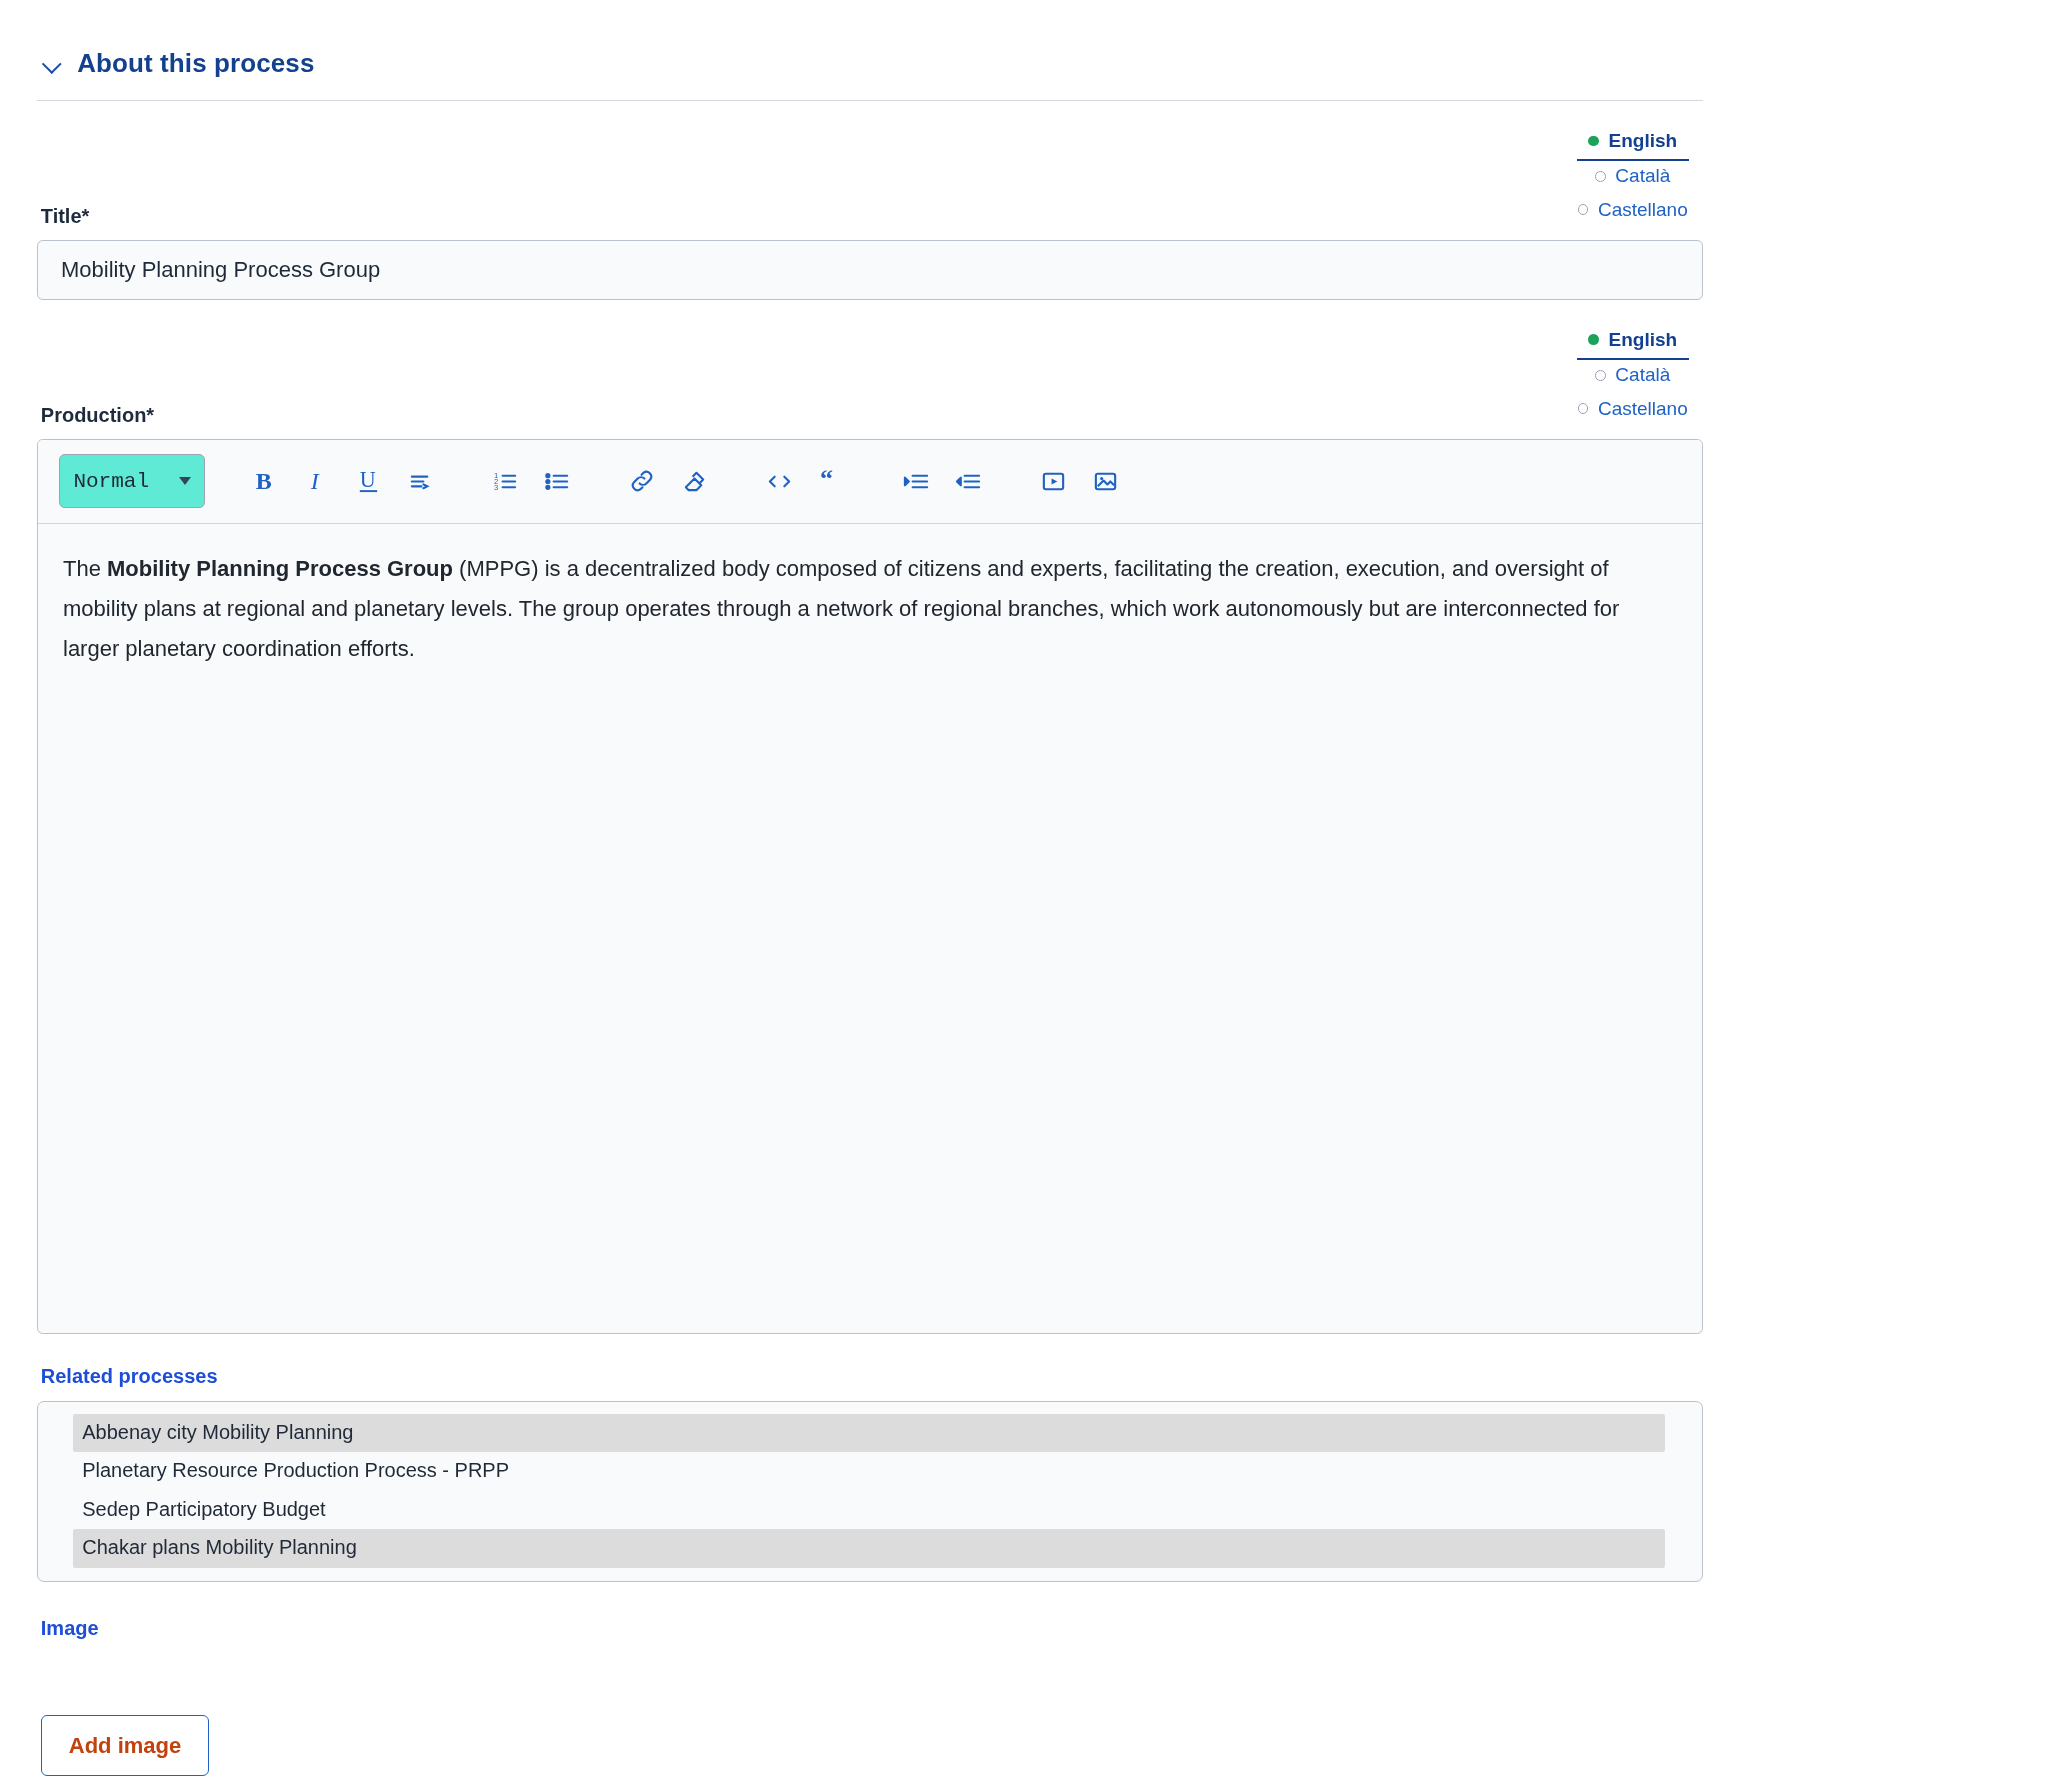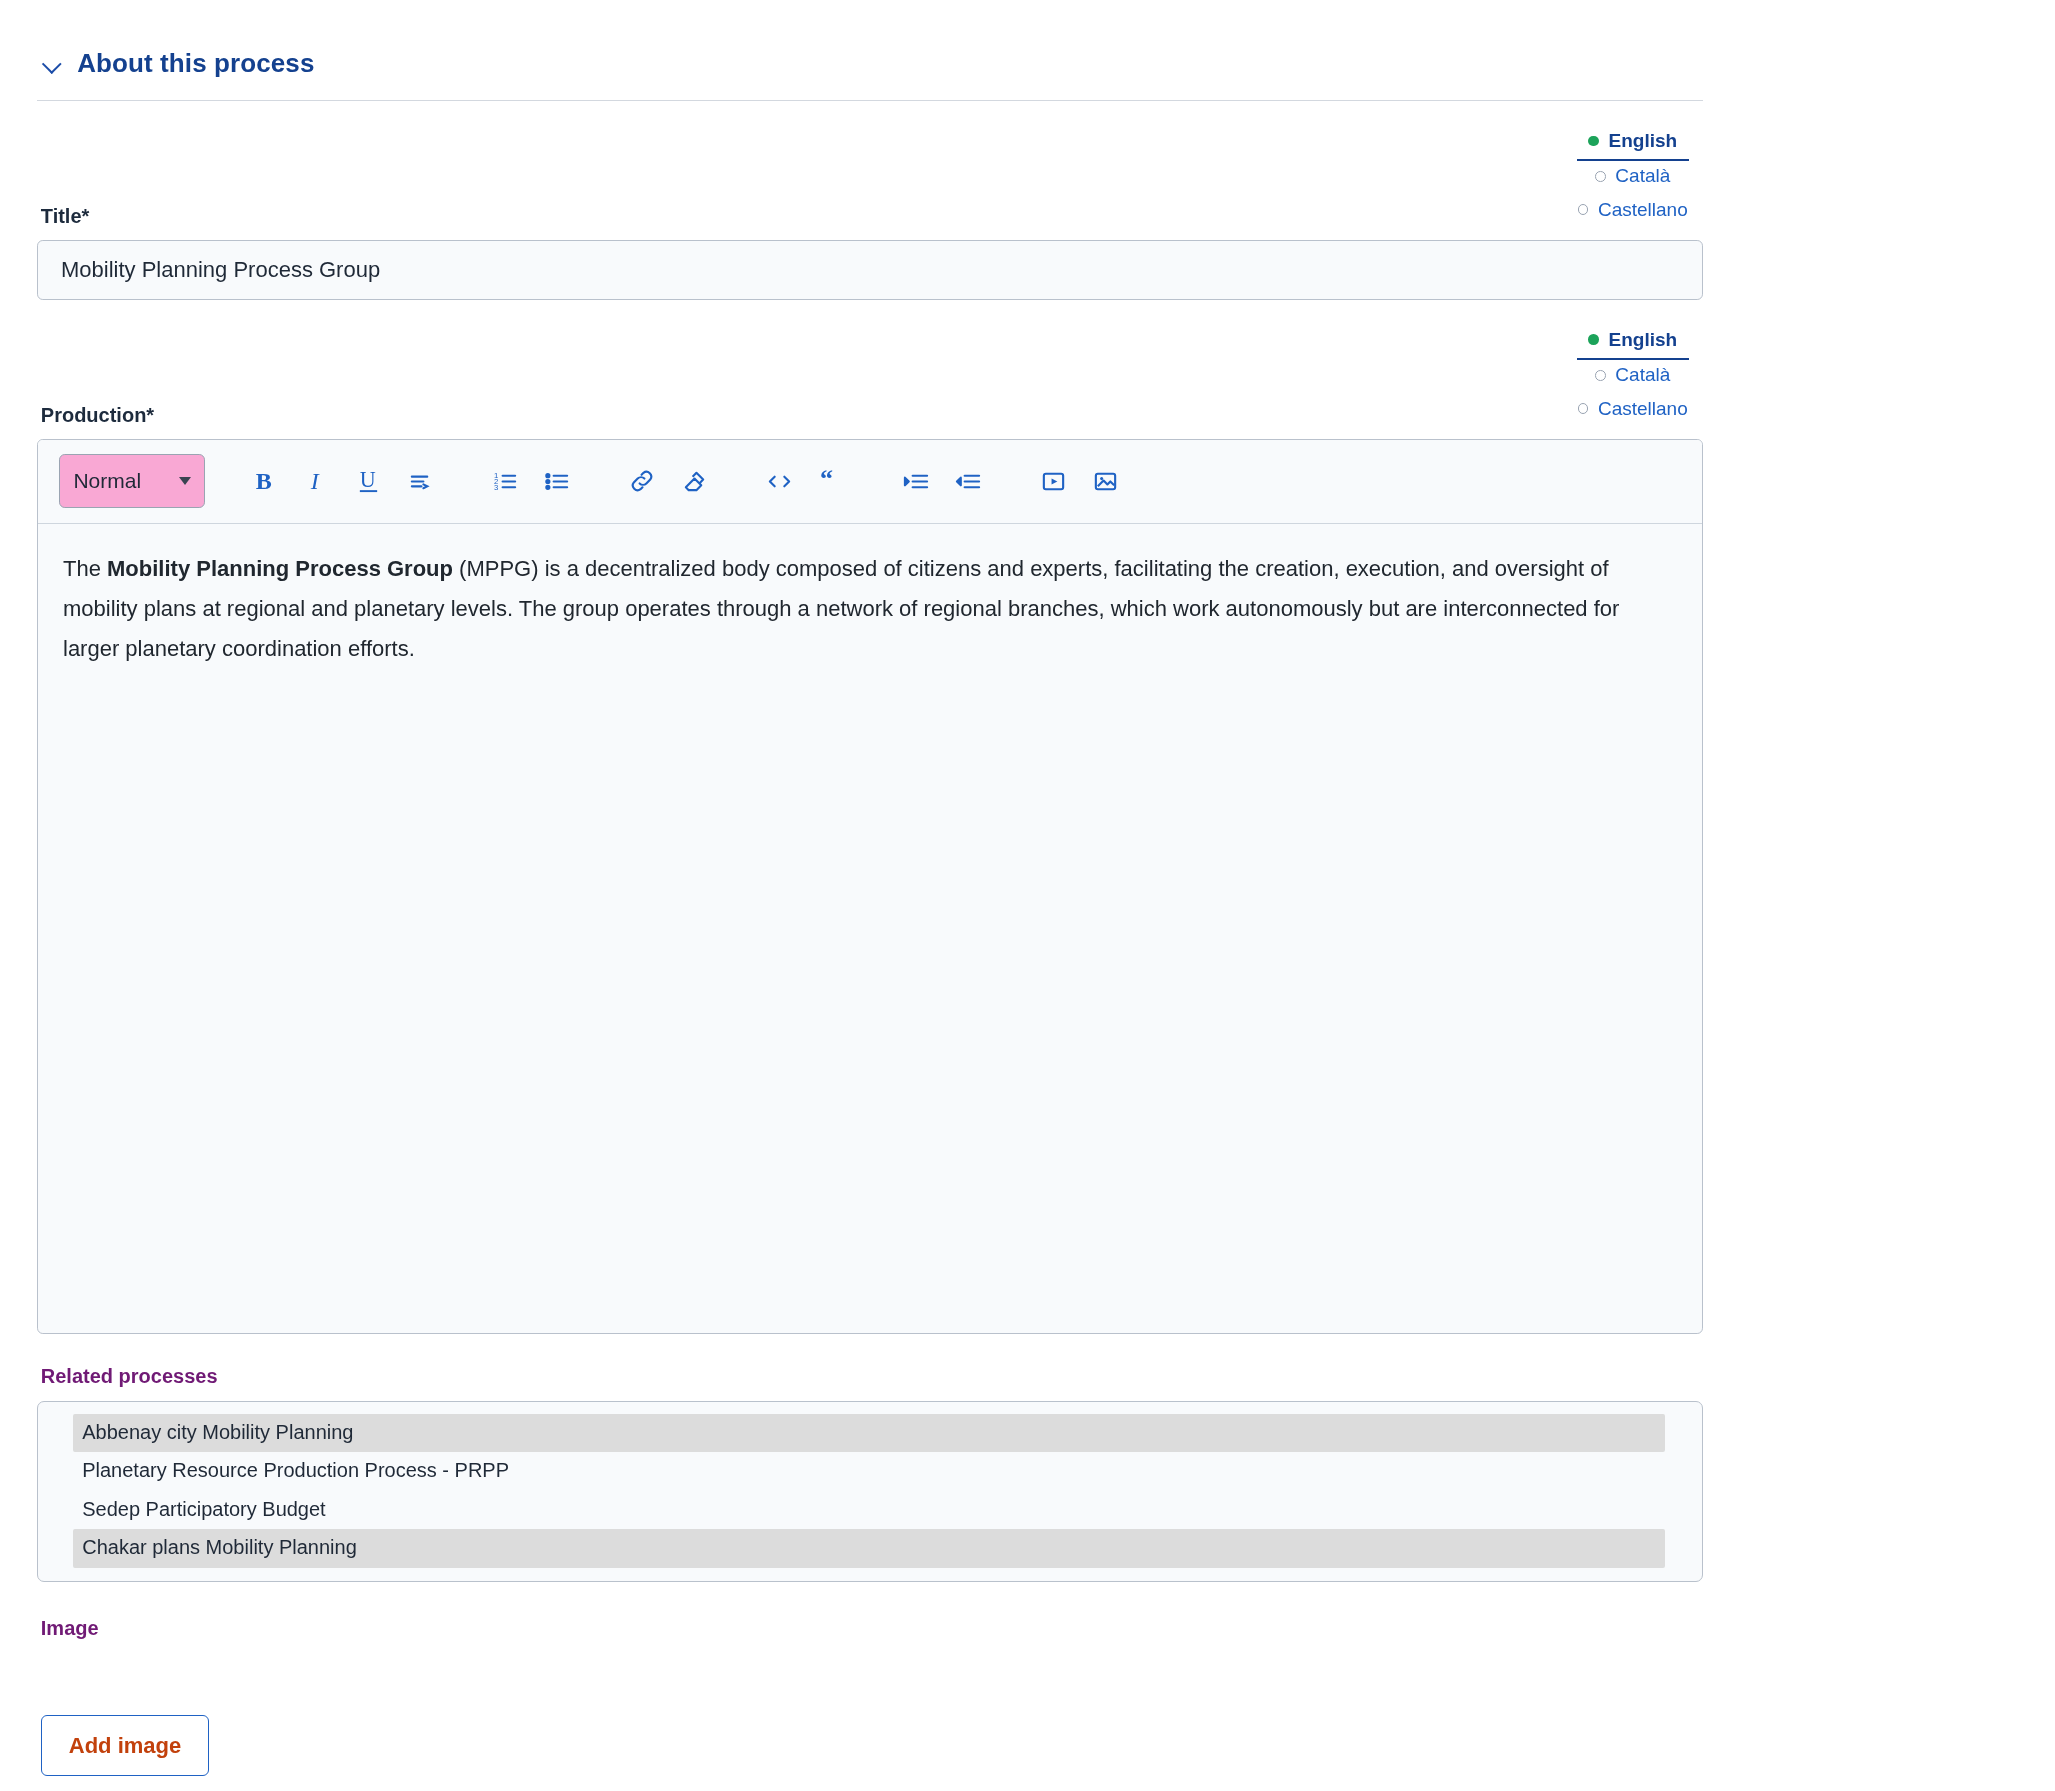--- a/index.html
+++ b/index.html
@@ -145,22 +145,22 @@
     padding: 0 21px;
     border-bottom: 1px solid #cfd6de;
     background: #f8fafc;
   }
   .style-select {
     box-sizing: border-box;
     width: 146px;
     height: 54px;
     border: 1px solid #9aa4b2;
     border-radius: 5.8px;
-    background: #f9a8d4;
-    font-family: Liberation Sans, sans-serif;
+    background: #5eead4;
+    font-family: Liberation Mono, monospace;
     font-size: 21px;
     color: #1f2937;
     padding: 0 13.4px;
     display: flex;
     align-items: center;
     justify-content: space-between;
     cursor: pointer;
   }
   .style-select .caret {
     width: 0;
@@ -216,21 +216,21 @@
     line-height: 1.35;
   }
   .ms-option.selected {
     background: #dcdcdc;
   }
 
   
   .image-label {
     font-size: 20px;
     font-weight: bold;
-    color: #701a75;
+    color: #1d4ed8;
     padding: 35px 0 0 3.8px;
   }
   .add-image-wrap {
     padding: 75px 0 38px 3.8px;
   }
   .btn-outline {
     display: inline-flex;
     align-items: center;
     justify-content: center;
     height: 61px;

